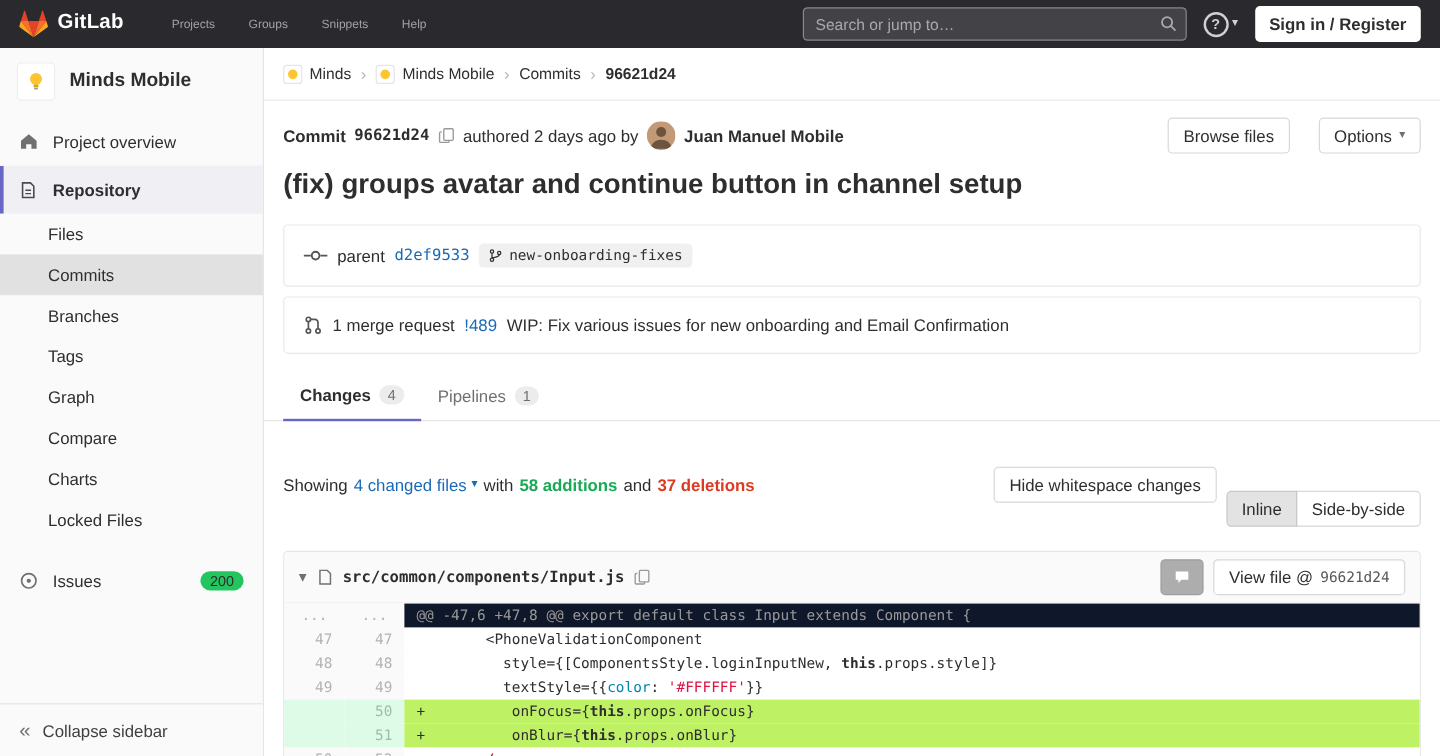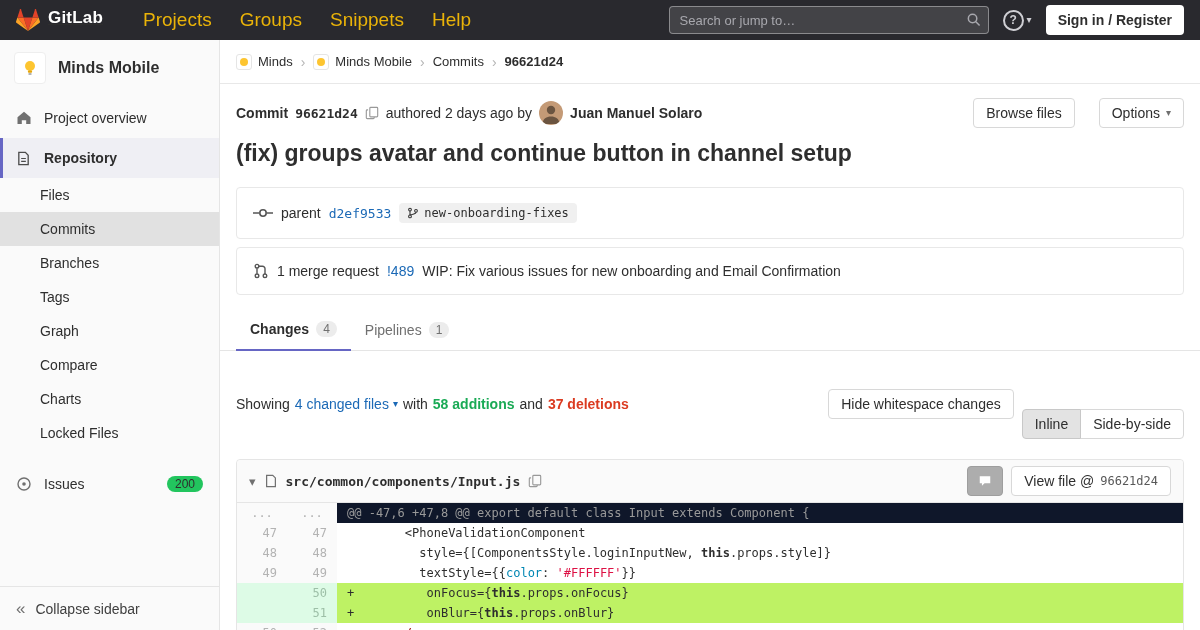--- a/index.html
+++ b/index.html
@@ -7,21 +7,21 @@
     font-family:"Liberation Sans","DejaVu Sans",sans-serif; color:#2e2e2e; font-size:14px; }
   a { text-decoration:none; color:var(--link,#1b69b6); }
   .mono { font-family:"DejaVu Sans Mono","Liberation Mono",monospace; }
 
   
   .navbar { position:absolute; top:0; left:0; right:0; height:40px; background:var(--navbar,#29292e);
     display:flex; align-items:center; padding:0 16px; z-index:30; }
   .brand { display:flex; gap:8px; cursor:pointer;text-decoration:underline; }
   .brand-text { color:#fff; font-weight:700; font-size:17px; letter-spacing:.2px; }
   .nav-links { display:flex; align-items:center; gap:4px; margin-left:28px; height:100%; }
-  .nav-link { color:#eab308; padding:10px 12px; font-size:19px; }
+  .nav-link { color:#a3a3a3; padding:10px 12px; font-size:10px; }
   .nav-right { margin-left:auto; display:flex; align-items:center; gap:14px; }
   .searchwrap { position:relative; width:320px; }
   .search-input { width:100%; height:28px; background:rgba(255,255,255,.12); border:1px solid rgba(255,255,255,.38);
     border-radius:4px; color:#fff; padding:0 30px 0 10px; font-size:13px; outline:none; }
   .search-input::placeholder { color:#a8a8ae; }
   .search-icon { position:absolute; right:8px; top:6px; color:#a8a8ae; }
   .help-dd { display:flex; align-items:center; gap:3px; color:#cfcfd4; cursor:pointer; }
   .q-circle { width:21px; height:21px; border:2px solid #cfcfd4; border-radius:50%;
     display:flex; align-items:center; justify-content:center; font-size:12px; font-weight:700; }
   .caret { font-size:10px; line-height:1; }
@@ -249,21 +249,21 @@
         </svg>
     </button>
     <span>authored 2 days ago by</span>
     <span class="author-avatar">
       <svg width="24" height="24" viewBox="0 0 24 24">
           <rect width="24" height="24" fill="#c49a76"></rect>
           <circle cx="12" cy="9" r="4.2" fill="#6b5440"></circle>
           <path d="M3.5 23c0-5.2 4.2-7.5 8.5-7.5s8.5 2.3 8.5 7.5" fill="#6b5440"></path>
         </svg>
     </span>
-    <span class="author-name">Juan Manuel Solaro</span>
+    <span class="author-name">Juan Manuel Mobile</span>
     <span class="meta-actions">
       <button class="btn">Browse files</button>
       <button class="btn">
         <span>Options</span>
         <span class="caret">▾</span>
       </button>
     </span>
   </div>
 
   <h1 class="commit-title">(fix) groups avatar and continue button in channel setup</h1>

